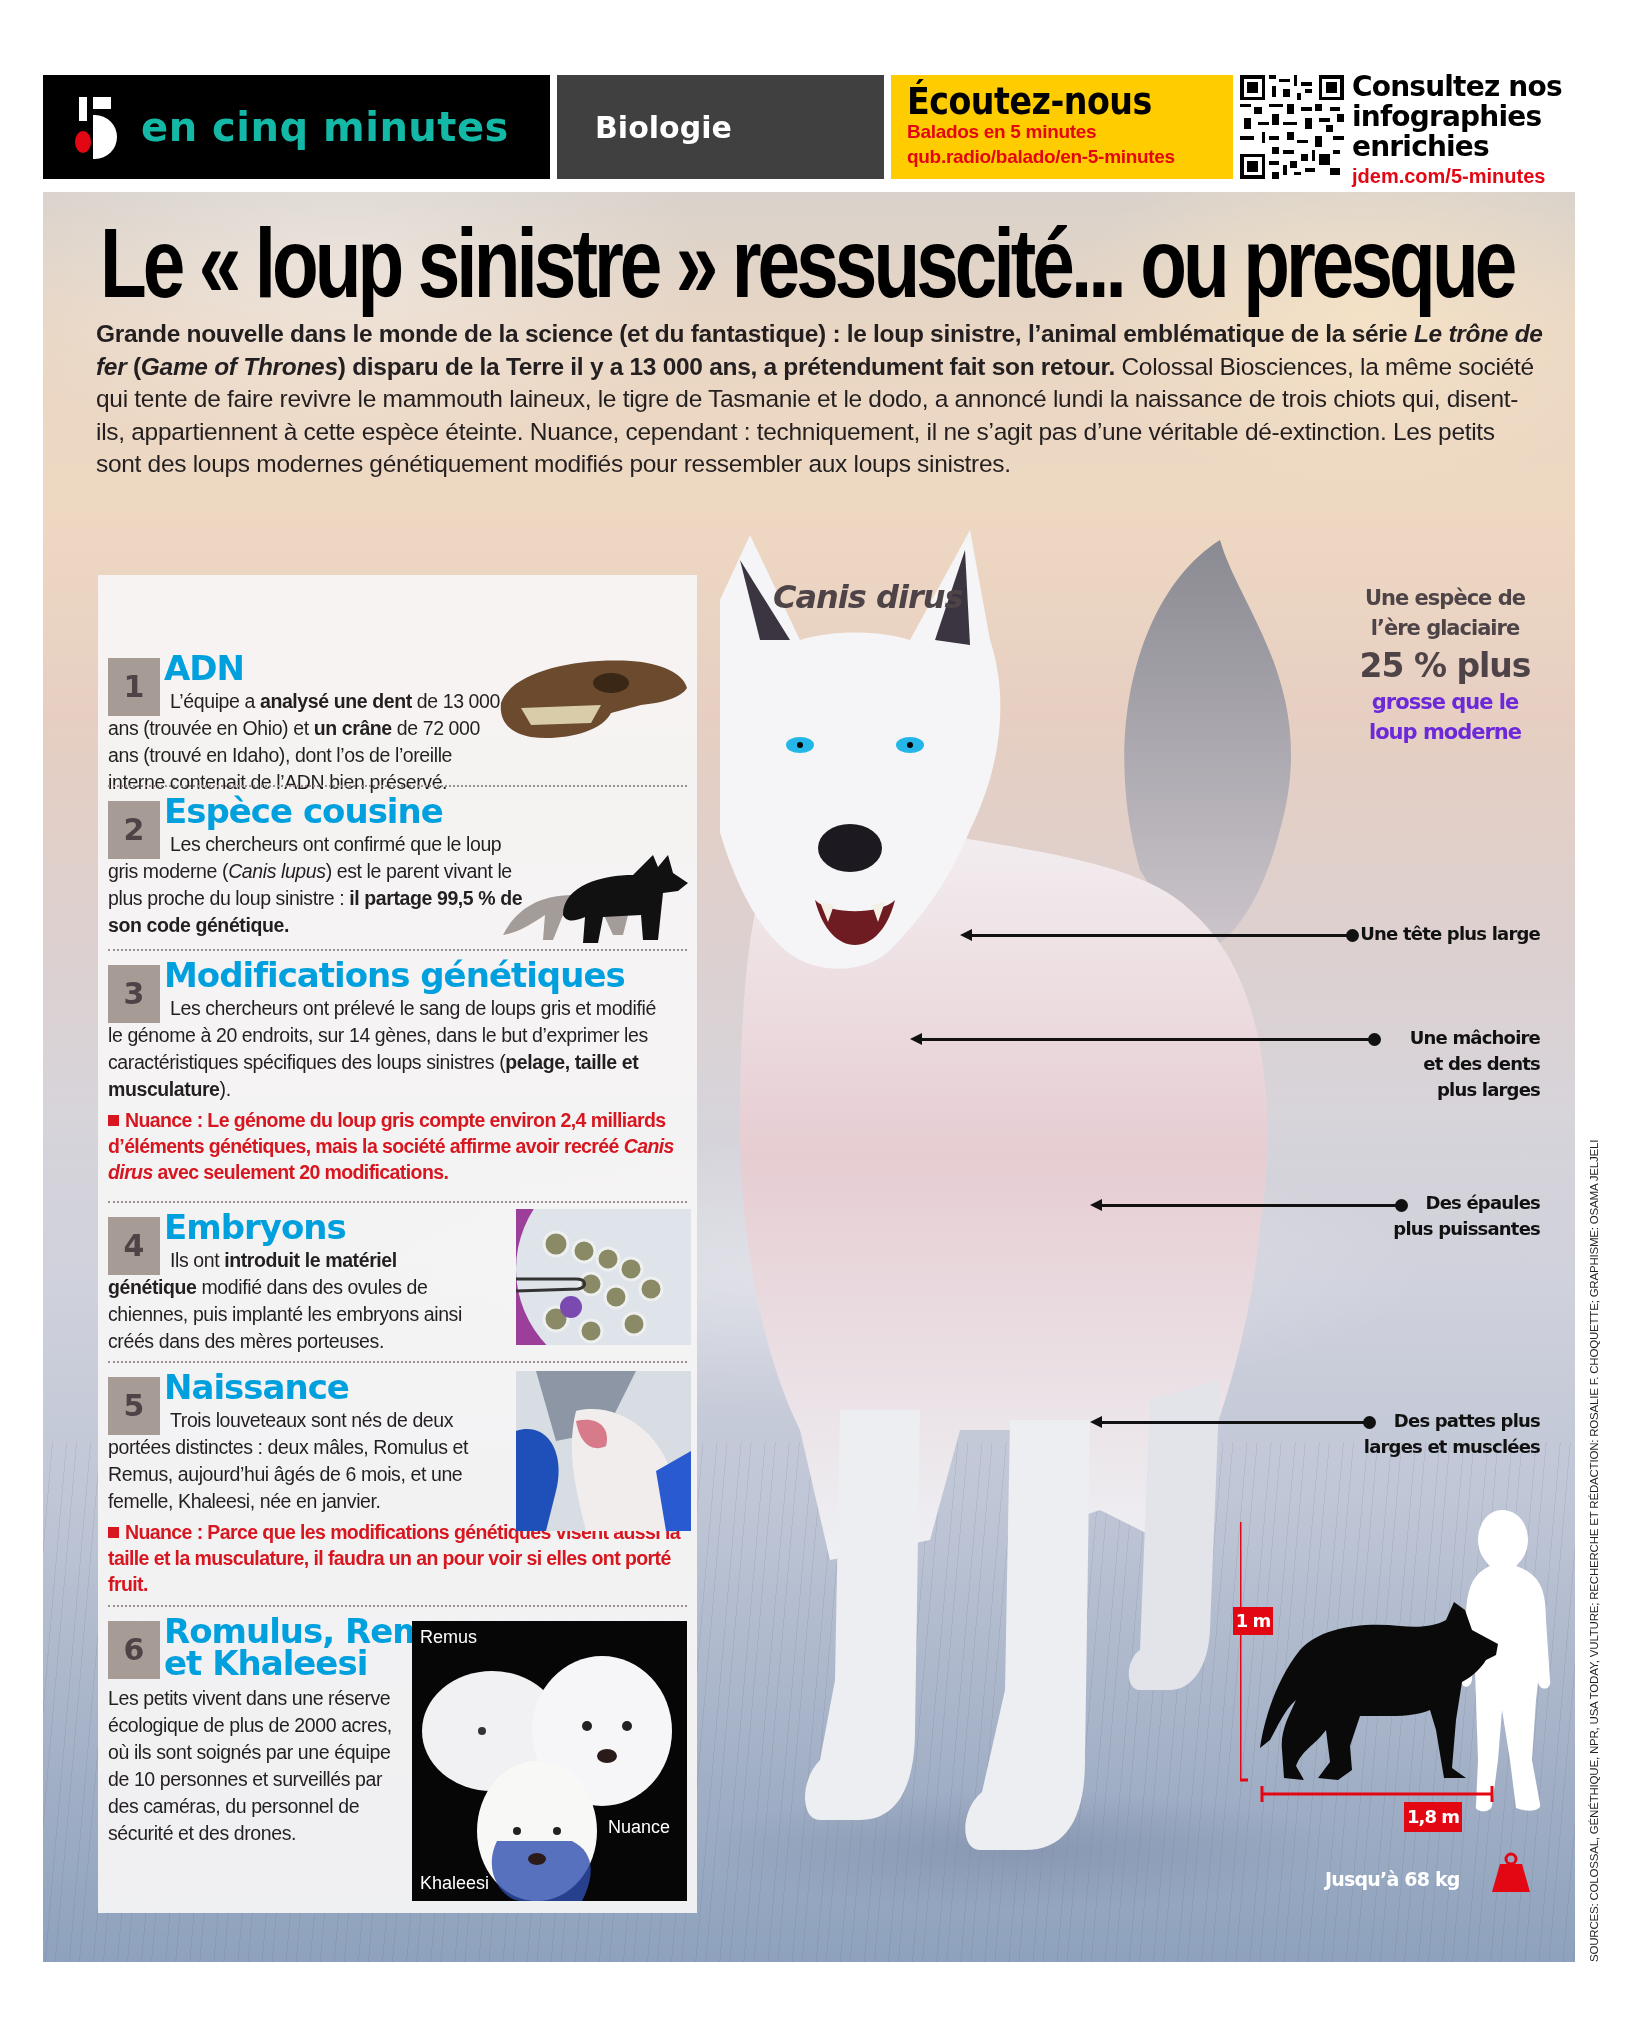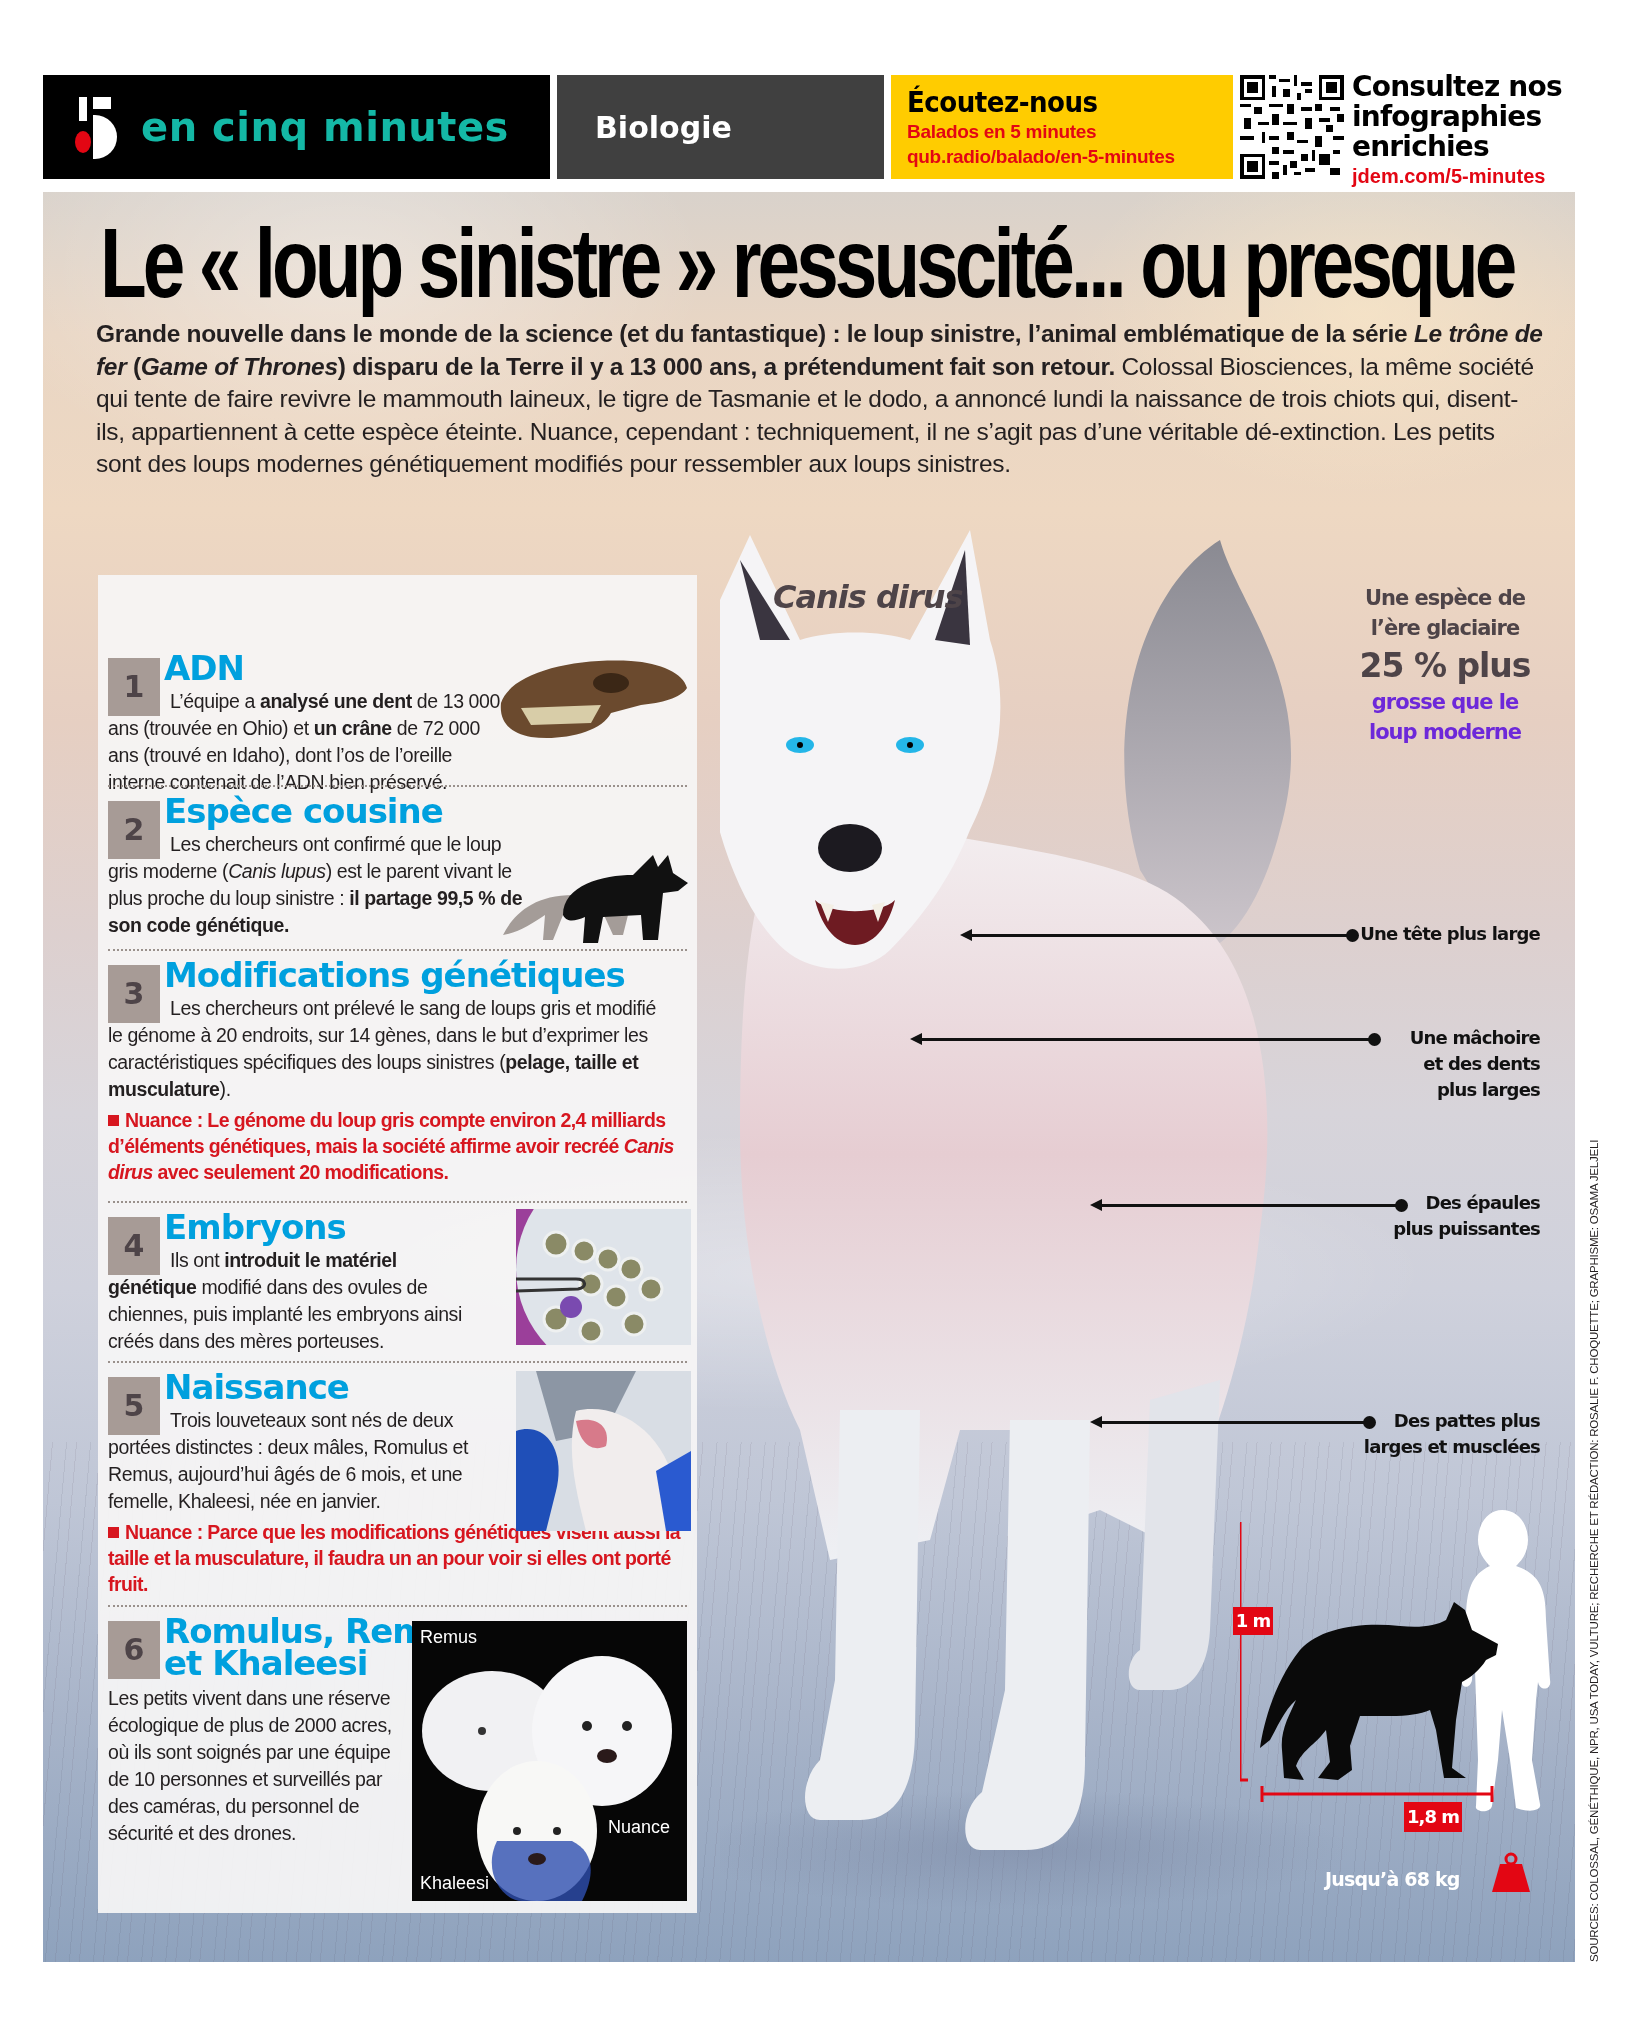--- a/index.html
+++ b/index.html
@@ -12,21 +12,21 @@
   .logo-mark .bar { position: absolute; left: 4px; top: 6px; width: 8px; height: 24px; background: #fff; }
   .logo-mark .top { position: absolute; left: 18px; top: 6px; width: 18px; height: 12px; background: #fff; }
   .logo-mark .bowl { position: absolute; left: 18px; top: 24px; width: 24px; height: 44px; background: #fff; border-radius: 0 24px 24px 0; }
   .logo-mark .dot { position: absolute; left: 0px; top: 40px; width: 16px; height: 22px; background: #e30613; border-radius: 50%; }
   .brand { color: #14b8a6; font-family: "DejaVu Sans", sans-serif; font-weight: bold; font-size: 40px; letter-spacing: 0.5px; }
 
   .hdr-red { position: absolute; left: 557px; top: 75px; width: 327px; height: 104px; background: #404040; display: flex; align-items: center; padding-left: 38px; }
   .hdr-red span { color: #fff; font-weight: bold; font-size: 30px; font-family: "DejaVu Sans", sans-serif; }
 
   .hdr-yellow { position: absolute; left: 891px; top: 75px; width: 342px; height: 104px; background: #ffcc00; padding: 10px 0 0 16px; }
-  .hdr-yellow .y1 { font-size: 29px; font-weight: bold; color: #000; font-family: "DejaVu Sans Condensed", "DejaVu Sans", sans-serif; letter-spacing: -0.5px; line-height: 34px; }
+  .hdr-yellow .y1 { font-size: 37px; font-weight: bold; color: #000; font-family: "DejaVu Sans Condensed", "DejaVu Sans", sans-serif; letter-spacing: -0.5px; line-height: 34px; }
   .hdr-yellow .y2, .hdr-yellow .y3 { font-size: 19px; font-weight: bold; color: #e30613; line-height: 25px; letter-spacing: -0.3px; }
 
   .qr { position: absolute; left: 1240px; top: 75px; width: 104px; height: 104px; background: #fff; }
   .qr-text { position: absolute; left: 1352px; top: 72px; width: 260px; }
   .qr-text .q1 { font-size: 28px; font-weight: bold; color: #000; line-height: 30px; letter-spacing: -0.8px; font-family: "DejaVu Sans", sans-serif; }
   .qr-text .q2 { font-size: 20px; font-weight: bold; color: #e30613; line-height: 24px; margin-top: 2px; }
 
   
   .photo { position: absolute; left: 43px; top: 192px; width: 1532px; height: 1770px; overflow: hidden;
     background: linear-gradient(180deg, #d9d2cb 0%, #e9d6c4 8%, #eed8c2 18%, #e6cfc2 30%, #ddd0cf 42%, #d7d4da 52%, #cfd1dc 62%, #bfc6d6 74%, #a8b4c9 86%, #8ea2bd 100%); }

